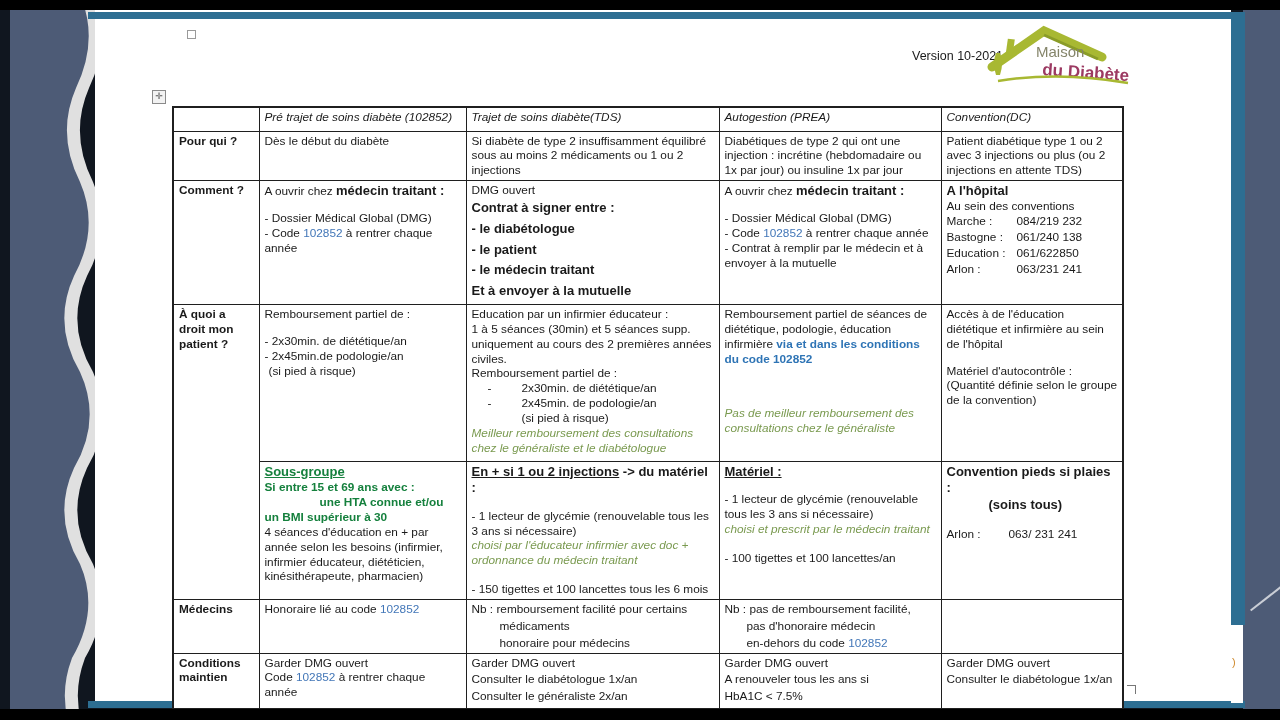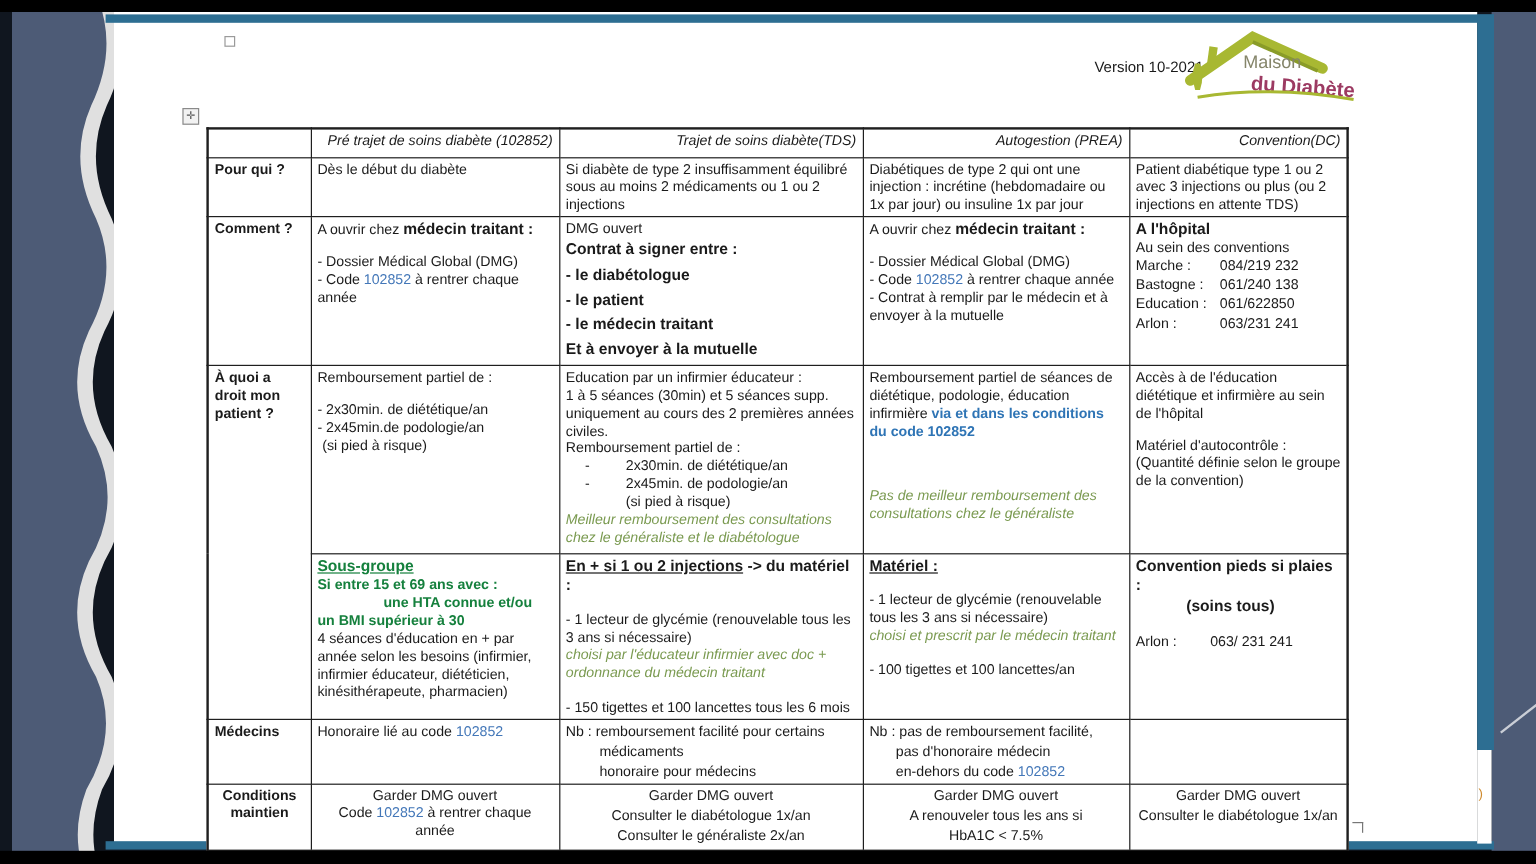--- a/index.html
+++ b/index.html
@@ -24,22 +24,22 @@
   .title{left:103px;top:22px;font-size:27px;color:#943c5e;letter-spacing:-0.3px;white-space:nowrap;}
   .version{left:817px;top:40px;font-size:12.5px;color:#1a1a1a;}
   .subtitle{left:101px;top:64px;font-size:13px;font-weight:700;color:#111;}
   .logo{left:885px;top:14px;width:160px;height:66px;}
   
   .doc-table-wrap{left:77px;top:97px;}
   table.doc{border-collapse:collapse;table-layout:fixed;width:950px;border:2px solid #1f1f1f;background:#fff;}
   table.doc td{border:1px solid #1f1f1f;vertical-align:top;padding:2px 5px 2px 5px;
                font-size:11.8px;line-height:1.26;color:#1a1a1a;overflow:hidden;}
   tr.r-hdr{height:24px;} tr.r-who{height:46px;} tr.r-how{height:108px;}
-  tr.r-ra{height:157px;margin-top:36px;} tr.r-rb{height:136px;} tr.r-doc{height:53px;} tr.r-mnt{height:56px;text-align:center;}
-  td.colhead{color:#943c5e;font-style:italic;font-size:14.5px;text-align:right;
+  tr.r-ra{height:157px;margin-top:36px;} tr.r-rb{height:136px;} tr.r-doc{height:53px;} tr.r-mnt{height:56px;}
+  td.colhead{color:#943c5e;font-style:italic;font-size:14.5px;text-align:left;
              padding-top:2px;line-height:1.2;white-space:nowrap;}
   td.rowlabel{color:#943c5e;font-weight:bold;font-size:13px;line-height:1.35;padding-top:3px;}
   td.bluebox{border:2px solid #4f81bd;}
   .b{font-weight:bold;}
   .b13{font-weight:bold;font-size:13px;}
   .b125{font-weight:bold;font-size:13px;}
   .u{text-decoration:underline;}
   .blue{color:#4377b8;}
   .blueb{color:#2e74b5;font-weight:bold;}
   .green{color:#7a9a50;font-style:italic;}

